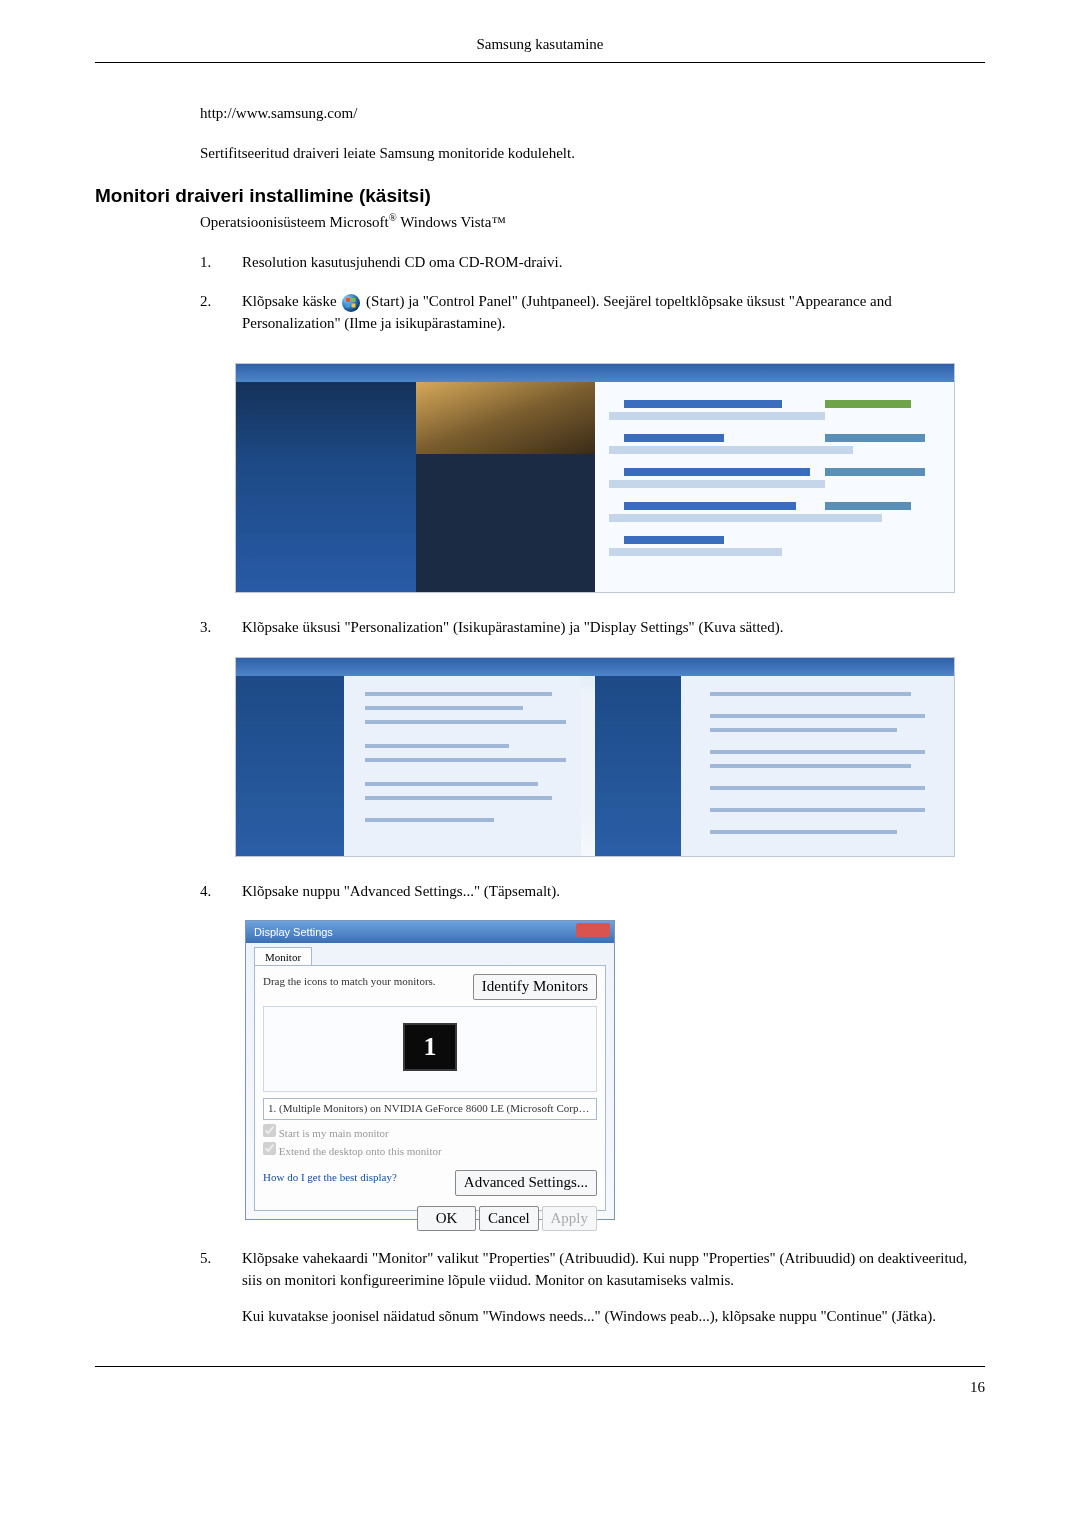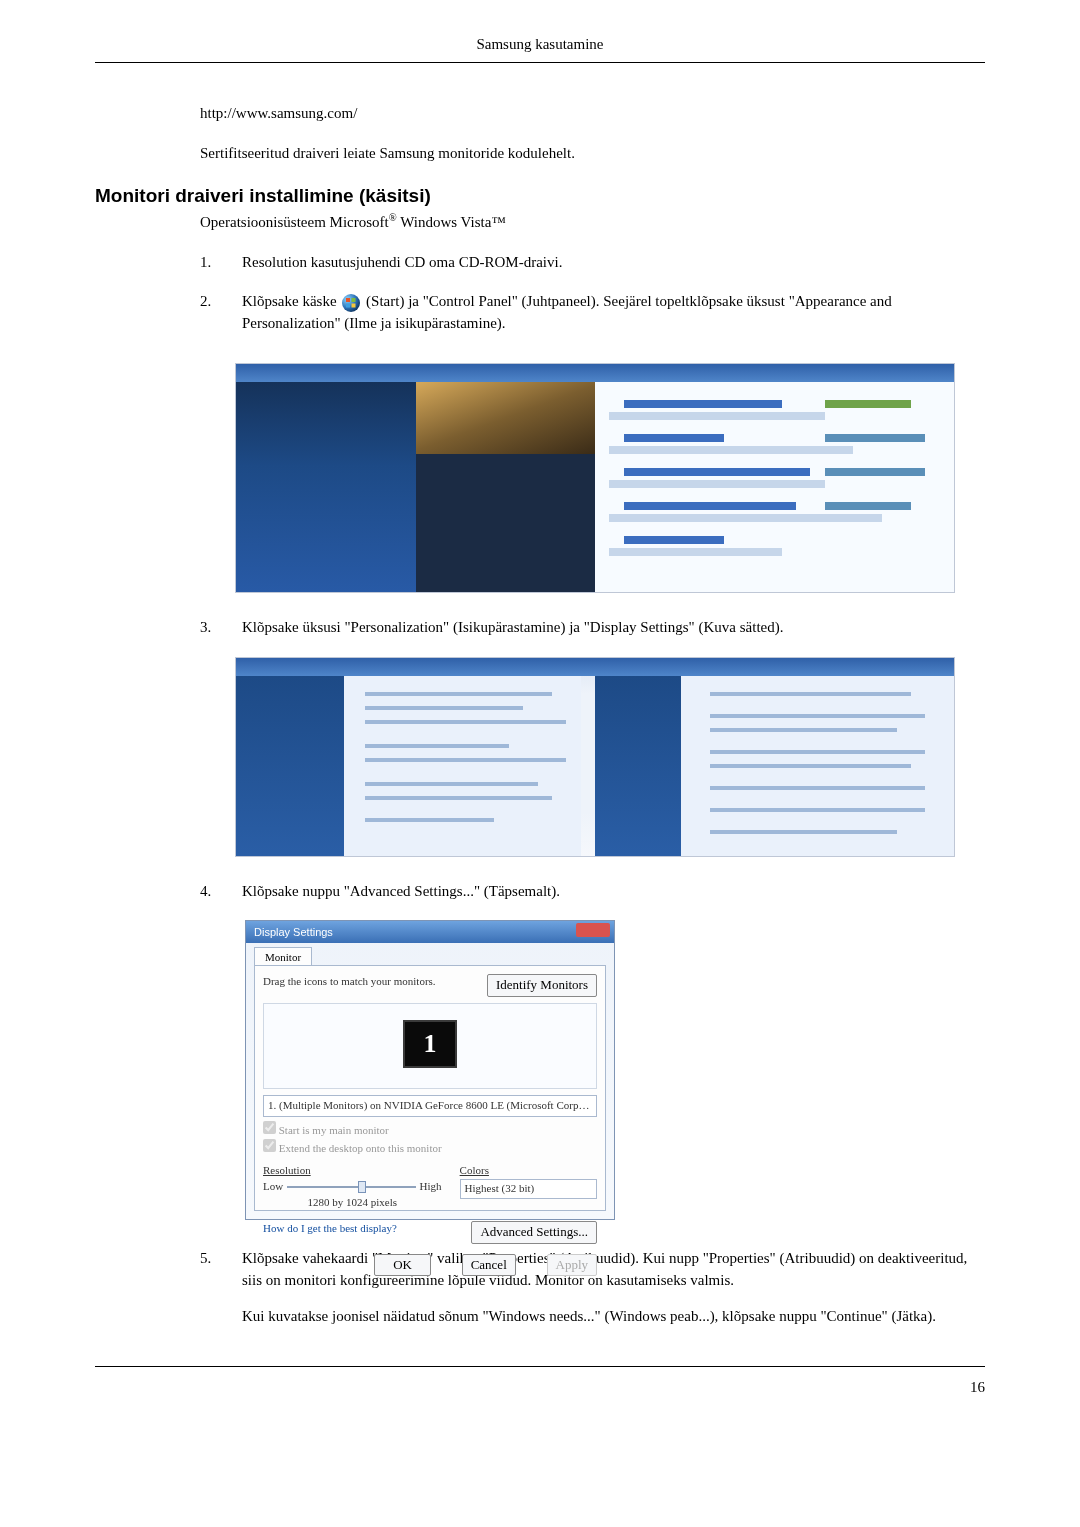--- a/index.html
+++ b/index.html
@@ -146,21 +146,21 @@
     background:#fdfdfd; border:1px solid #a9b9cf;
     font-size:11px; color:#333; padding:8px;
   }
   .sp3 .monitor {
     position:absolute; top:38px; left:50%; transform:translateX(-50%);
     width:54px; height:48px; background:#0a0a0a; border:2px solid #3a3a3a;
     color:#fff; font-size:26px; font-weight:bold; text-align:center; line-height:44px;
   }
   .sp3 .btn {
     display:inline-block; border:1px solid #888; background:#f6f7f9;
-    padding:1px 8px; font-size:13px; border-radius:2px; color:#000;margin-left:28px;
+    padding:1px 8px; font-size:15px; border-radius:2px; color:#000;
   }
   .sp3 .link { color:#1550a0; }
   .page-num {
     text-align:right;
     font-size:15px;
   }
   .sup { font-size: 0.7em; vertical-align: super; }
 </style>
 </head>
 <body>
@@ -287,38 +287,20 @@
       <span class="btn">Identify Monitors</span>
     </div>
     <div style="position:relative;height:86px;border:1px solid #cfd8e4;margin-top:6px;background:#fafcff;">
       <div class="monitor" style="top:16px;">1</div>
     </div>
     <div style="margin-top:6px;border:1px solid #aab9cf;padding:2px 4px;background:#fff;white-space:nowrap;overflow:hidden;text-overflow:ellipsis;">1. (Multiple Monitors) on NVIDIA GeForce 8600 LE (Microsoft Corporation - …</div>
     <div style="margin-top:4px;color:#999;">
       <label><input type="checkbox" disabled="" checked="" style=""> <span>Start is my main monitor</span></label><br>
       <label><input type="checkbox" disabled="" checked="" style=""> <span>Extend the desktop onto this monitor</span></label>
     </div>
-    <div style="display:flex;gap:18px;margin-top:6px;">
-      <div style="flex:1.3;">
-        <div style="text-decoration:underline;">Resolution</div>
-        <div style="display:flex;align-items:center;gap:4px;">
-          <span>Low</span>
-          <span style="flex:1;position:relative;height:14px;">
-            <span style="position:absolute;top:6px;left:0;right:0;height:2px;background:#8fa2bc;"></span>
-            <span style="position:absolute;top:1px;left:55%;width:8px;height:12px;background:#dfe8f4;border:1px solid #7993b8;"></span>
-          </span>
-          <span>High</span>
-        </div>
-        <div style="text-align:center;">1280 by 1024 pixels</div>
-      </div>
-      <div style="flex:1;">
-        <div style="text-decoration:underline;">Colors</div>
-        <div style="border:1px solid #aab9cf;padding:1px 4px;background:#fff;">Highest (32 bit)</div>
-      </div>
-    </div>
     <div style="display:flex;justify-content:space-between;align-items:flex-start;margin-top:10px;">
       <span class="link">How do I get the best display?</span>
       <span class="btn">Advanced Settings...</span>
     </div>
     <div style="text-align:right;margin-top:10px;">
       <span class="btn" style="padding-left:18px;padding-right:18px;">OK</span>
       <span class="btn">Cancel</span>
       <span class="btn" style="color:#aaa;border-color:#ccc;">Apply</span>
     </div>
   </div>

